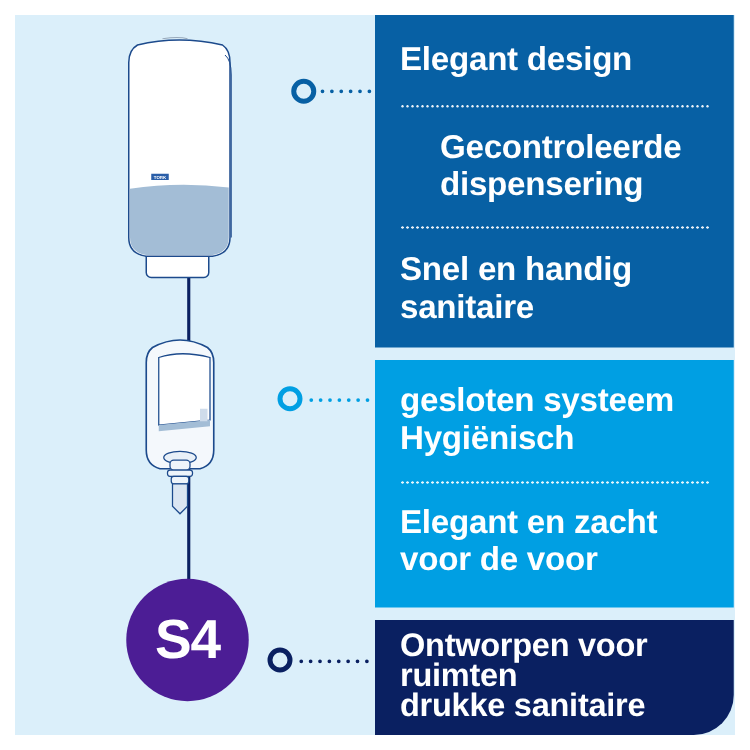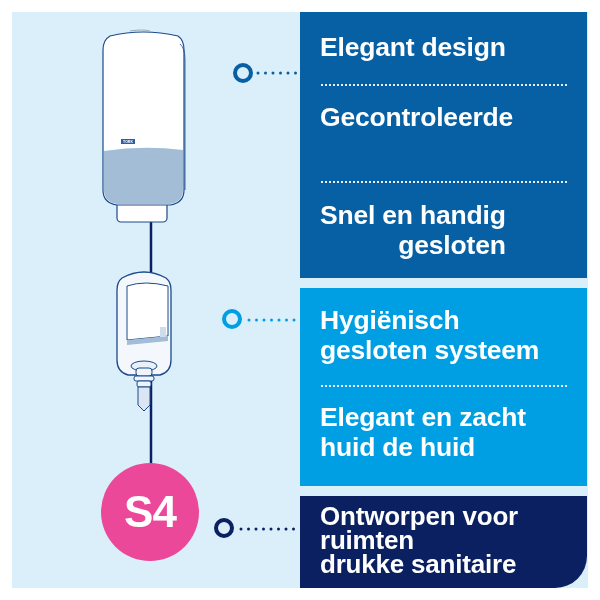--- a/index.html
+++ b/index.html
@@ -8,21 +8,21 @@
     .illus { position: absolute; left: 0; top: 0; width: 600px; height: 600px; }
     .panel { position: absolute; left: 300px; width: 287px; color: #ffffff; box-sizing: border-box; padding-left: 20px; }
     .p1 { top: 12px; height: 266px; background: #0760a4; }
     .p2 { top: 288px; height: 198px; background: #009fe3; }
     .p3 { top: 496px; height: 92px; background: #0a2061; border-bottom-right-radius: 32px; }
     .feat { position: absolute; left: 20px; font-weight: bold; font-size: 26.5px; line-height: 30px; letter-spacing: -0.2px; white-space: nowrap; }
     .p3 .feat { line-height: 24px; font-size: 26px; }
     .sep { position: absolute; left: 20px; width: 248px; height: 2px;
       background-image: radial-gradient(circle, rgba(255,255,255,0.9) 0.9px, transparent 1.1px);
       background-size: 4px 2px; background-repeat: repeat-x; }
-    .s4 { position: absolute; left: 101px; top: 463px; width: 98px; height: 98px; border-radius: 50%; background: #ec4899; color: #fff; font-weight: bold; font-size: 44px; line-height: 98px; text-align: center; letter-spacing: -1px; }
+    .s4 { position: absolute; left: 101px; top: 463px; width: 98px; height: 98px; border-radius: 50%; background: #4c1d95; color: #fff; font-weight: bold; font-size: 44px; line-height: 98px; text-align: center; letter-spacing: -1px; }
   </style>
 </head>
 <body>
 
 <div class="bg"></div>
 
 <svg class="illus" viewBox="0 0 600 600" xmlns="http://www.w3.org/2000/svg">
 
   <line x1="151" y1="220" x2="151" y2="470" stroke="#0a2061" stroke-width="2.5"></line>
 
@@ -64,39 +64,40 @@
   </g>
 </svg>
 
 <div class="s4">S4</div>
 
 <div class="panel p1">
   <div class="feat" style="top:20px;">
     <div>Elegant design</div>
   </div>
   <div class="sep" style="top:72px;"></div>
-  <div class="feat" style="top:90px;">
+  <div class="feat" style="top:90px;margin-left:32px;">
     <div>Gecontroleerde</div>
+    <div>dispensering</div>
   </div>
   <div class="sep" style="top:169px;"></div>
-  <div class="feat" style="top:188px;text-align:right;">
+  <div class="feat" style="top:188px;">
     <div>Snel en handig</div>
-    <div>gesloten</div>
+    <div>sanitaire</div>
   </div>
 </div>
 
 <div class="panel p2">
   <div class="feat" style="top:17px;">
+    <div>gesloten systeem</div>
     <div>Hygiënisch</div>
-    <div>gesloten systeem</div>
   </div>
   <div class="sep" style="top:97px;"></div>
   <div class="feat" style="top:114px;">
     <div>Elegant en zacht</div>
-    <div>huid de huid</div>
+    <div>voor de voor</div>
   </div>
 </div>
 
 <div class="panel p3">
   <div class="feat" style="top:8px;">
     <div>Ontworpen voor</div>
     <div>ruimten</div>
     <div>drukke sanitaire</div>
   </div>
 </div>

